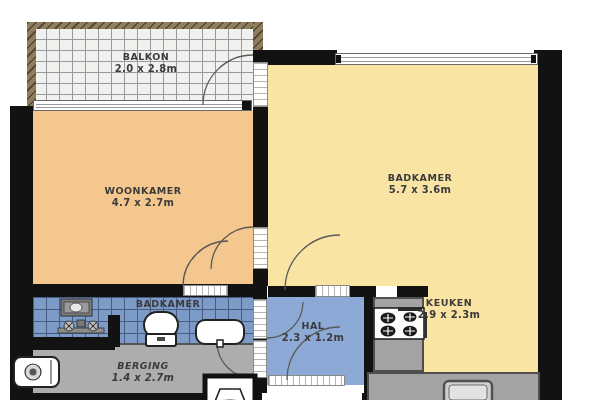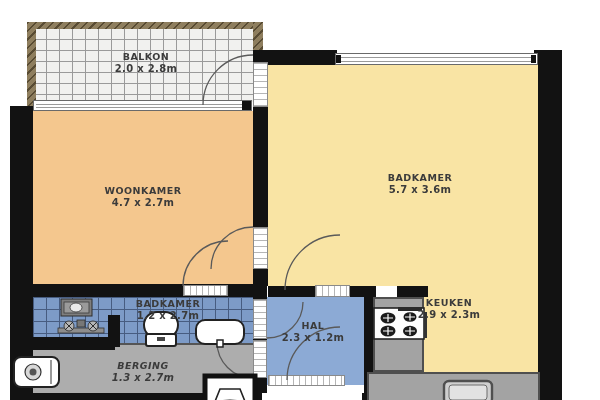--- a/index.html
+++ b/index.html
@@ -158,28 +158,27 @@
   <div class="lbl" style="left:83px;top:165px;width:120px;">
     <div>WOONKAMER</div>
     <div class="dims">4.7 x 2.7m</div>
   </div>
   <div class="lbl" style="left:360px;top:152px;width:120px;">
     <div>BADKAMER</div>
     <div class="dims">5.7 x 3.6m</div>
   </div>
   <div class="lbl" style="left:108px;top:278px;width:120px;">
     <div>BADKAMER</div>
-    <div class="dims">1.2 x 2.7m</div>
   </div>
   <div class="lbl" style="left:253px;top:300px;width:120px;">
     <div>HAL</div>
     <div class="dims">2.3 x 1.2m</div>
   </div>
   <div class="lbl" style="left:83px;top:340px;width:120px;font-style:italic;">
     <div>BERGING</div>
-    <div class="dims">1.3 x 2.7m</div>
+    <div class="dims">1.4 x 2.7m</div>
   </div>
   <div class="lbl" style="left:389px;top:277px;width:120px;">
     <div>KEUKEN</div>
     <div class="dims">2.9 x 2.3m</div>
   </div>
 
 </div>
 
 </body></html>

